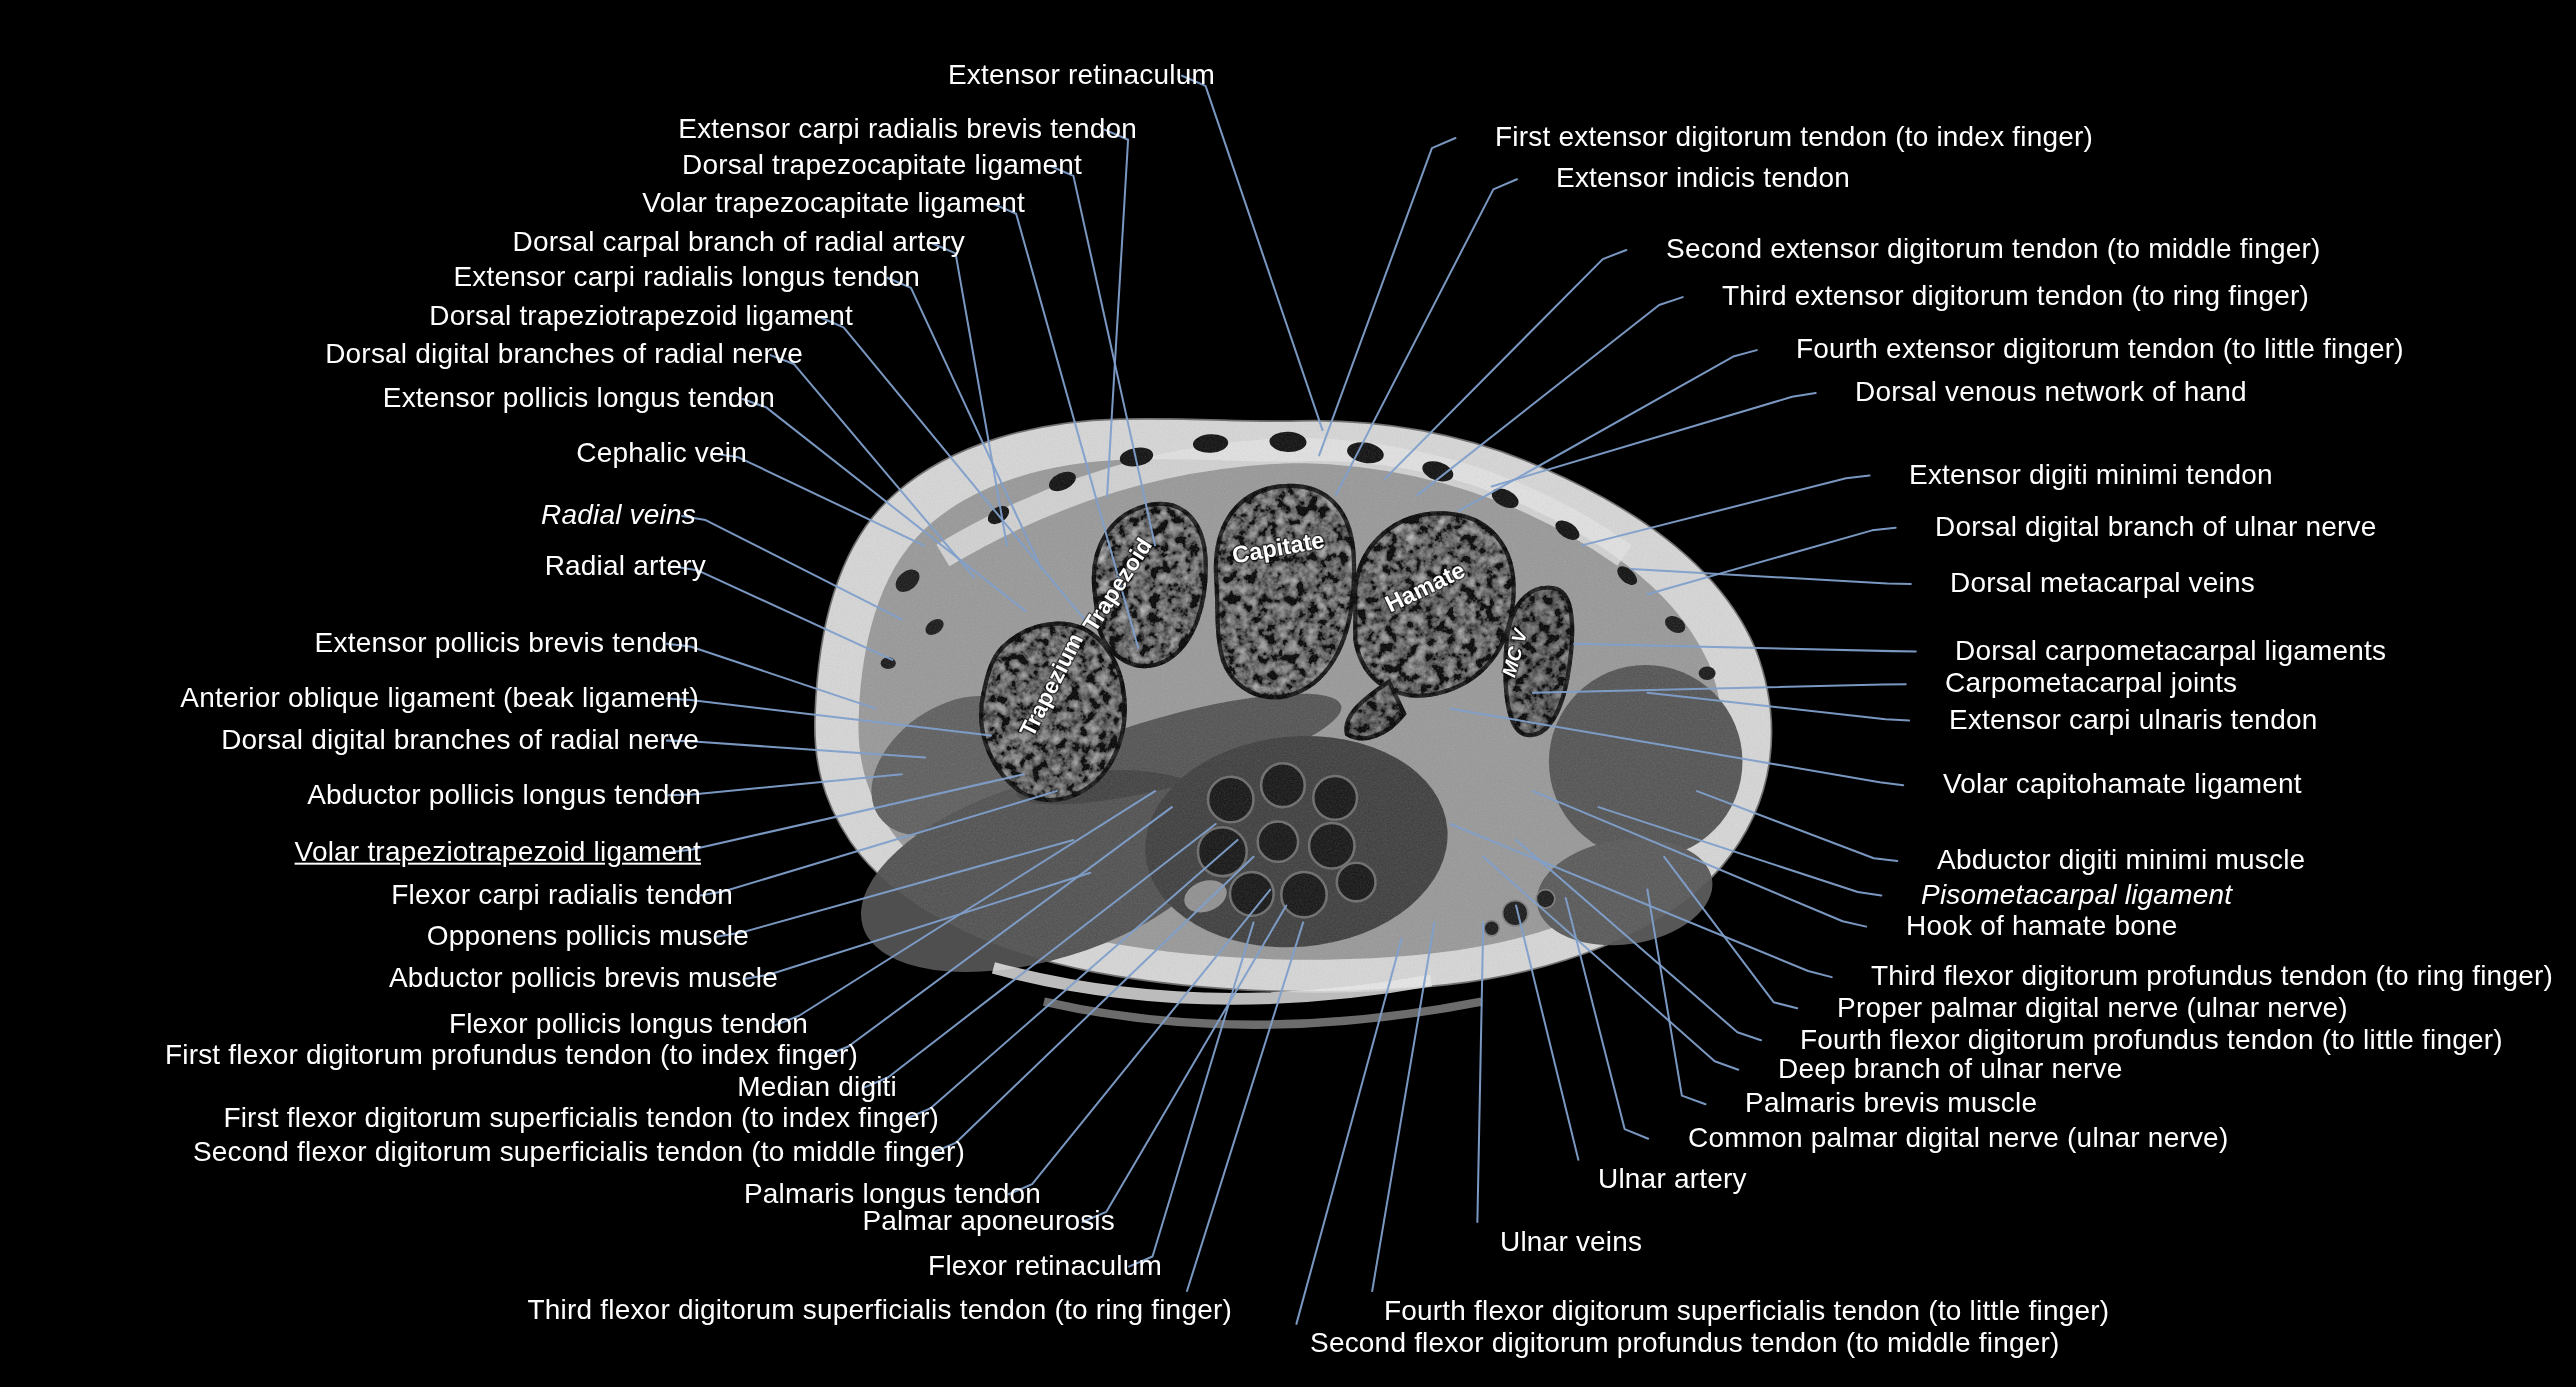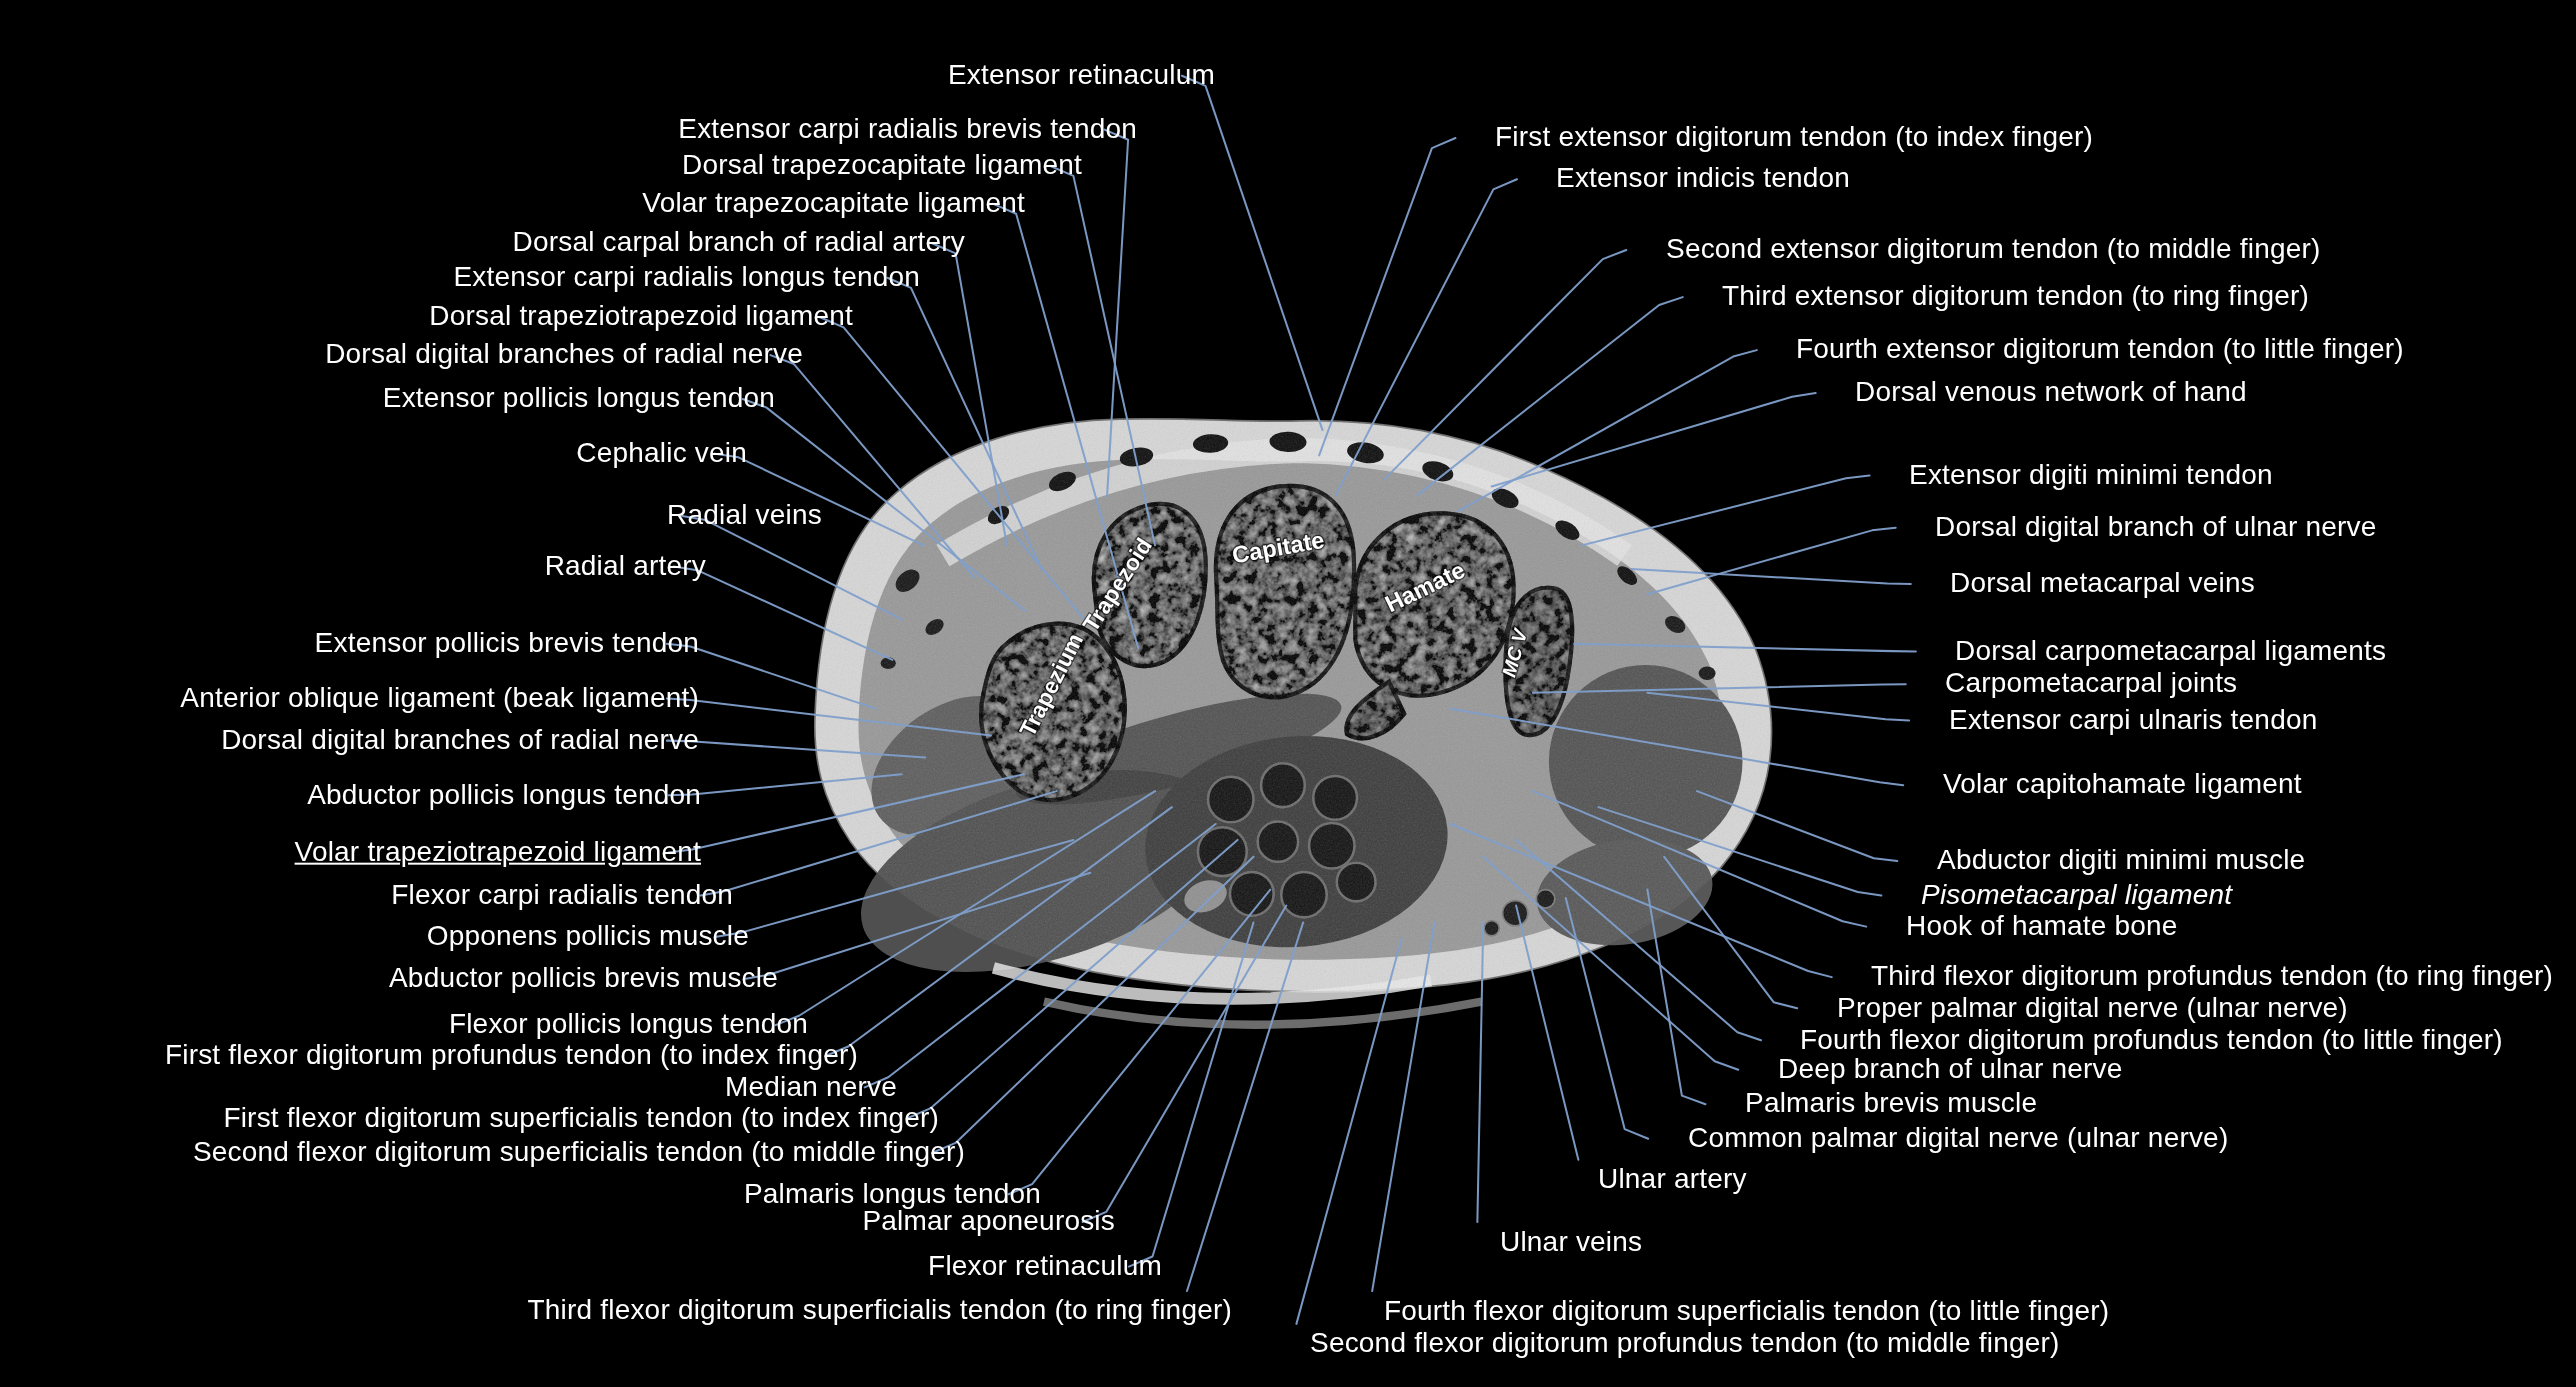--- a/index.html
+++ b/index.html
@@ -202,33 +202,33 @@
       <div class="label left" style="top: 76px; right: 1397px;">Extensor retinaculum</div>
       <div class="label left" style="top: 130px; right: 1475px;">Extensor carpi radialis brevis tendon</div>
       <div class="label left" style="top: 166px; right: 1530px;">Dorsal trapezocapitate ligament</div>
       <div class="label left" style="top: 204px; right: 1587px;">Volar trapezocapitate ligament</div>
       <div class="label left" style="top: 243px; right: 1647px;">Dorsal carpal branch of radial artery</div>
       <div class="label left" style="top: 278px; right: 1692px;">Extensor carpi radialis longus tendon</div>
       <div class="label left" style="top: 317px; right: 1759px;">Dorsal trapeziotrapezoid ligament</div>
       <div class="label left" style="top: 355px; right: 1809px;">Dorsal digital branches of radial nerve</div>
       <div class="label left" style="top: 399px; right: 1837px;">Extensor pollicis longus tendon</div>
       <div class="label left" style="top: 454px; right: 1865px;">Cephalic vein</div>
-      <div class="label left" style="top: 516px; right: 1790px;">Radial veins</div>
+      <div class="label left" style="top: 516px; right: 1916px; font-style: italic;">Radial veins</div>
       <div class="label left" style="top: 567px; right: 1906px;">Radial artery</div>
       <div class="label left" style="top: 644px; right: 1913px;">Extensor pollicis brevis tendon</div>
       <div class="label left" style="top: 699px; right: 1913px;">Anterior oblique ligament (beak ligament)</div>
       <div class="label left" style="top: 741px; right: 1913px;">Dorsal digital branches of radial nerve</div>
       <div class="label left" style="top: 796px; right: 1911px;">Abductor pollicis longus tendon</div>
       <div class="label left" style="top: 853px; right: 1911px; text-decoration: underline;">Volar trapeziotrapezoid ligament</div>
       <div class="label left" style="top: 896px; right: 1879px;">Flexor carpi radialis tendon</div>
       <div class="label left" style="top: 937px; right: 1863px;">Opponens pollicis muscle</div>
       <div class="label left" style="top: 979px; right: 1834px;">Abductor pollicis brevis muscle</div>
       <div class="label left" style="top: 1025px; right: 1804px;">Flexor pollicis longus tendon</div>
       <div class="label left" style="top: 1056px; right: 1754px;">First flexor digitorum profundus tendon (to index finger)</div>
-      <div class="label left" style="top: 1088px; right: 1715px;">Median nerve</div>
+      <div class="label left" style="top: 1088px; right: 1715px;">Median digiti</div>
       <div class="label left" style="top: 1119px; right: 1673px;">First flexor digitorum superficialis tendon (to index finger)</div>
       <div class="label left" style="top: 1153px; right: 1647px;">Second flexor digitorum superficialis tendon (to middle finger)</div>
       <div class="label left" style="top: 1195px; right: 1571px;">Palmaris longus tendon</div>
       <div class="label left" style="top: 1222px; right: 1497px;">Palmar aponeurosis</div>
       <div class="label left" style="top: 1267px; right: 1450px;">Flexor retinaculum</div>
       <div class="label right" style="top: 138px; left: 1459px;">First extensor digitorum tendon (to index finger)</div>
       <div class="label left" style="top: 1311px; right: 1380px;">Third flexor digitorum superficialis tendon (to ring finger)</div>
       <div class="label right" style="top: 179px; left: 1520px;">Extensor indicis tendon</div>
       <div class="label right" style="top: 250px; left: 1630px;">Second extensor digitorum tendon (to middle finger)</div>
       <div class="label right" style="top: 297px; left: 1686px;">Third extensor digitorum tendon (to ring finger)</div>

